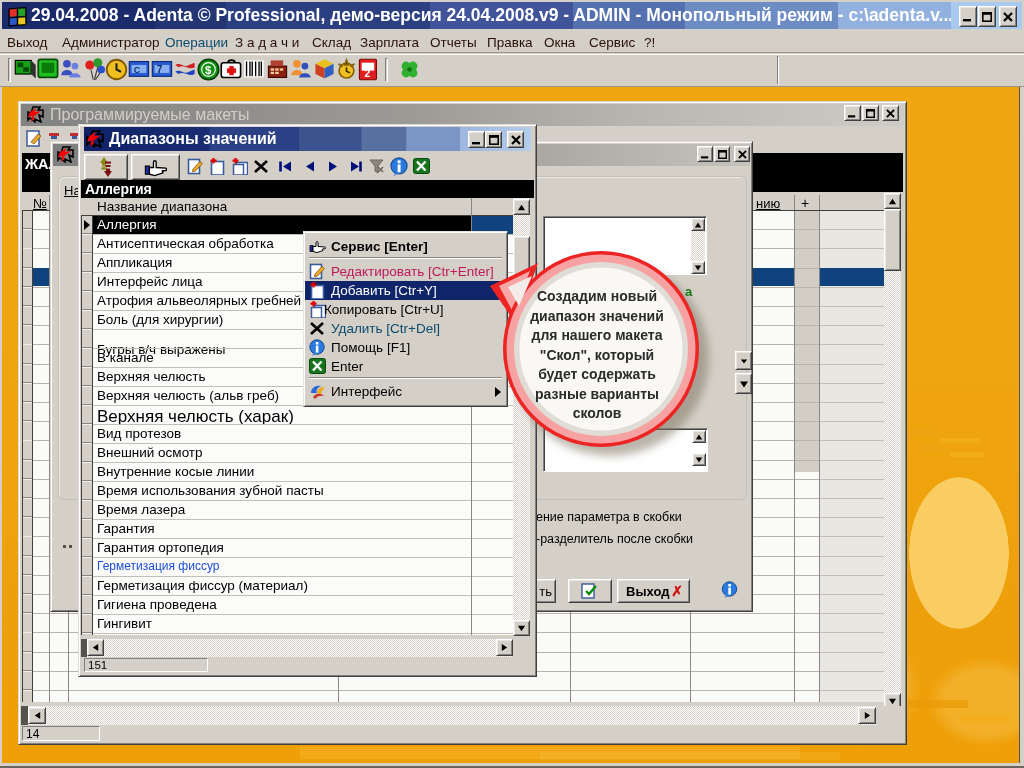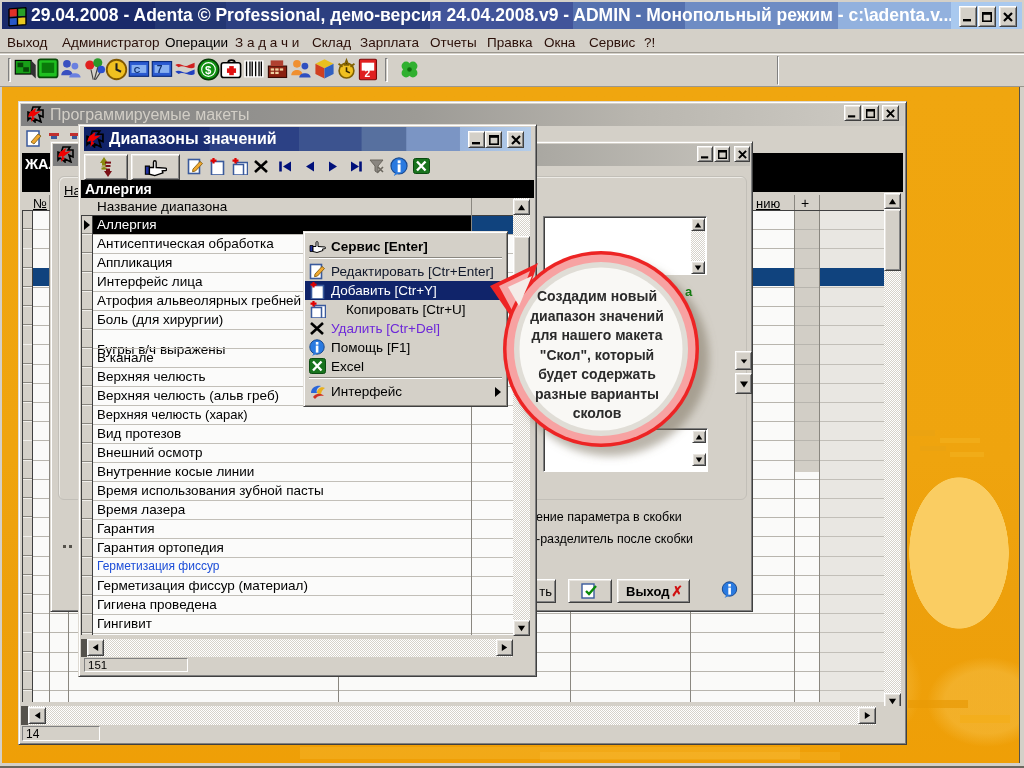--- a/index.html
+++ b/index.html
@@ -92,21 +92,21 @@
     </svg>
   </div>
 <div class="cb ab" style="left:999px;top:6px;width:18px;height:21px">
     <svg width="10" height="10" viewBox="0 0 10 10">
       <use href="#xglyph"></use>
     </svg>
   </div>
 <div class="ab" style="left:0;top:29px;width:1024px;height:24px;background:#d4d0c8;border-bottom:1px solid #9a968e"></div>
 <div class="ab" style="left:7px;top:35px;font-size:13.5px;color:#2a0f08">Выход</div>
 <div class="ab" style="left:62px;top:35px;font-size:13.5px;color:#2a0f08">Администратор</div>
-<div class="ab" style="left:165px;top:35px;font-size:13.5px;color:#000000">Операции</div>
+<div class="ab" style="left:165px;top:35px;font-size:13.5px;color:#0c4a6e">Операции</div>
 <div class="ab" style="left:235px;top:35px;font-size:13.5px;color:#2a0f08">З а д а ч и</div>
 <div class="ab" style="left:312px;top:35px;font-size:13.5px;color:#2a0f08">Склад</div>
 <div class="ab" style="left:360px;top:35px;font-size:13.5px;color:#2a0f08">Зарплата</div>
 <div class="ab" style="left:430px;top:35px;font-size:13.5px;color:#2a0f08">Отчеты</div>
 <div class="ab" style="left:487px;top:35px;font-size:13.5px;color:#2a0f08">Правка</div>
 <div class="ab" style="left:544px;top:35px;font-size:13.5px;color:#2a0f08">Окна</div>
 <div class="ab" style="left:589px;top:35px;font-size:13.5px;color:#2a0f08">Сервис</div>
 <div class="ab" style="left:644px;top:35px;font-size:13.5px;color:#2a0f08">?!</div>
 <div class="ab" style="left:0;top:54px;width:1024px;height:33px;background:#d4d0c8;border-top:1px solid #fff;border-bottom:1px solid #9a968e"></div>
 <div class="ab snk" style="left:8px;top:58px;width:3px;height:24px;background:#d4d0c8"></div>
@@ -474,21 +474,21 @@
 <div class="ab" style="left:97px;top:312px;font-size:13.5px;color:#000;white-space:nowrap">Боль (для хирургии)</div>
 <div class="ab" style="left:81px;top:329px;width:432px;height:1px;background:#c2bfb8"></div>
 <div class="ab" style="left:97px;top:342px;font-size:13.5px;color:#000;white-space:nowrap">Бугры в/ч выражены</div>
 <div class="ab" style="left:81px;top:348px;width:432px;height:1px;background:#c2bfb8"></div>
 <div class="ab" style="left:97px;top:350px;font-size:13.5px;color:#000;white-space:nowrap">В канале</div>
 <div class="ab" style="left:81px;top:367px;width:432px;height:1px;background:#c2bfb8"></div>
 <div class="ab" style="left:97px;top:369px;font-size:13.5px;color:#000;white-space:nowrap">Верхняя челюсть</div>
 <div class="ab" style="left:81px;top:386px;width:432px;height:1px;background:#c2bfb8"></div>
 <div class="ab" style="left:97px;top:388px;font-size:13.5px;color:#000;white-space:nowrap">Верхняя челюсть (альв греб)</div>
 <div class="ab" style="left:81px;top:405px;width:432px;height:1px;background:#c2bfb8"></div>
-<div class="ab" style="left:97px;top:407px;font-size:13px;color:#000;white-space:nowrap">Верхняя челюсть (харак)</div>
+<div class="ab" style="left:97px;top:407px;font-size:17px;color:#000;white-space:nowrap">Верхняя челюсть (харак)</div>
 <div class="ab" style="left:81px;top:424px;width:432px;height:1px;background:#c2bfb8"></div>
 <div class="ab" style="left:97px;top:426px;font-size:13.5px;color:#000;white-space:nowrap">Вид протезов</div>
 <div class="ab" style="left:81px;top:443px;width:432px;height:1px;background:#c2bfb8"></div>
 <div class="ab" style="left:97px;top:445px;font-size:13.5px;color:#000;white-space:nowrap">Внешний осмотр</div>
 <div class="ab" style="left:81px;top:462px;width:432px;height:1px;background:#c2bfb8"></div>
 <div class="ab" style="left:97px;top:464px;font-size:13.5px;color:#000;white-space:nowrap">Внутренние косые линии</div>
 <div class="ab" style="left:81px;top:481px;width:432px;height:1px;background:#c2bfb8"></div>
 <div class="ab" style="left:97px;top:483px;font-size:13.5px;color:#000;white-space:nowrap">Время использования зубной пасты</div>
 <div class="ab" style="left:81px;top:500px;width:432px;height:1px;background:#c2bfb8"></div>
 <div class="ab" style="left:97px;top:502px;font-size:13.5px;color:#000;white-space:nowrap">Время лазера</div>
@@ -529,55 +529,55 @@
     <svg width="9" height="9" viewBox="0 0 10 10">
       <path d="M8,1 L8,9 L2,5 Z" fill="#000"></path>
     </svg>
   </div>
 <div class="cb ab" style="left:496px;top:639px;width:17px;height:17px">
     <svg width="9" height="9" viewBox="0 0 10 10">
       <path d="M2,1 L2,9 L8,5 Z" fill="#000"></path>
     </svg>
   </div>
 <div class="ab" style="left:513px;top:639px;width:20px;height:18px;background:#d4d0c8"></div>
-<div class="ab snk" style="left:84px;top:658px;width:104px;height:14px;background:#d4d0c8">
+<div class="ab snk" style="left:84px;top:658px;width:124px;height:14px;background:#d4d0c8">
     <span style="position:absolute;left:3px;top:0;font-size:11.5px">151</span>
   </div>
 <div class="ab" style="left:300px;top:747px;width:500px;height:12px;background:rgba(255,214,100,.18)"></div>
 <div class="ab" style="left:540px;top:752px;width:300px;height:8px;background:rgba(255,214,100,.15)"></div>
 <div class="ab" style="left:303px;top:231px;width:205px;height:176px;background:#d4d0c8;border:1px solid;border-color:#e8e5e0 #404040 #404040 #e8e5e0;box-shadow:inset 1px 1px 0 #fff,inset -1px -1px 0 #8a8780"></div>
 <svg class="ab" style="left:309px;top:238px" width="17" height="17" viewBox="0 0 17 14">
     <use href="#hand"></use>
   </svg>
 <div class="ab" style="left:331px;top:239px;font-size:13.5px;font-weight:bold;color:#000;white-space:nowrap">Сервис [Enter]</div>
 <svg class="ab" style="left:309px;top:263px" width="17" height="17" viewBox="0 0 17 17">
     <use href="#pagedit"></use>
   </svg>
-<div class="ab" style="left:331px;top:264px;font-size:13.5px;font-weight:normal;color:#0f172a;white-space:nowrap">Редактировать [Ctr+Enter]</div>
+<div class="ab" style="left:331px;top:264px;font-size:13.5px;font-weight:normal;color:#be185d;white-space:nowrap">Редактировать [Ctr+Enter]</div>
 <div class="ab" style="left:305px;top:281px;width:201px;height:19px;background:#10246a"></div>
 <svg class="ab" style="left:309px;top:282px" width="17" height="17" viewBox="0 0 17 17">
     <use href="#pageadd"></use>
   </svg>
 <div class="ab" style="left:331px;top:283px;font-size:13.5px;font-weight:normal;color:#fff;white-space:nowrap">Добавить [Ctr+Y]</div>
 <svg class="ab" style="left:309px;top:301px" width="17" height="17" viewBox="0 0 17 17">
     <use href="#pagecopy"></use>
   </svg>
-<div class="ab" style="left:346px;top:302px;font-size:13.5px;font-weight:normal;color:#000;white-space:nowrap">Копировать [Ctr+U]</div>
+<div class="ab" style="left:324px;top:302px;font-size:13.5px;font-weight:normal;color:#000;white-space:nowrap">Копировать [Ctr+U]</div>
 <svg class="ab" style="left:309px;top:320px" width="17" height="17" viewBox="0 0 17 17">
     <use href="#delx"></use>
   </svg>
-<div class="ab" style="left:331px;top:321px;font-size:13.5px;font-weight:normal;color:#6d28d9;white-space:nowrap">Удалить [Ctr+Del]</div>
+<div class="ab" style="left:331px;top:321px;font-size:13.5px;font-weight:normal;color:#0c4a6e;white-space:nowrap">Удалить [Ctr+Del]</div>
 <svg class="ab" style="left:309px;top:339px" width="17" height="17" viewBox="0 0 17 17">
     <use href="#infoi"></use>
   </svg>
 <div class="ab" style="left:331px;top:340px;font-size:13.5px;font-weight:normal;color:#000;white-space:nowrap">Помощь [F1]</div>
 <svg class="ab" style="left:309px;top:358px" width="17" height="17" viewBox="0 0 17 17">
     <use href="#excel"></use>
   </svg>
-<div class="ab" style="left:331px;top:359px;font-size:13.5px;font-weight:normal;color:#000;white-space:nowrap">Excel</div>
+<div class="ab" style="left:331px;top:359px;font-size:13.5px;font-weight:normal;color:#000;white-space:nowrap">Enter</div>
 <svg class="ab" style="left:309px;top:383px" width="17" height="17" viewBox="0 0 17 17">
     <use href="#iface"></use>
   </svg>
 <div class="ab" style="left:331px;top:384px;font-size:13.5px;font-weight:normal;color:#000;white-space:nowrap">Интерфейс</div>
 <div class="ab" style="left:309px;top:257px;width:193px;height:1px;background:#8a8780"></div>
 <div class="ab" style="left:309px;top:258px;width:193px;height:1px;background:#fff"></div>
 <div class="ab" style="left:309px;top:377px;width:193px;height:1px;background:#8a8780"></div>
 <div class="ab" style="left:309px;top:378px;width:193px;height:1px;background:#fff"></div>
 <svg class="ab" style="left:494px;top:387px" width="8" height="10" viewBox="0 0 8 10">
     <path d="M1,0 L7,5 L1,10 Z" fill="#000"></path>

